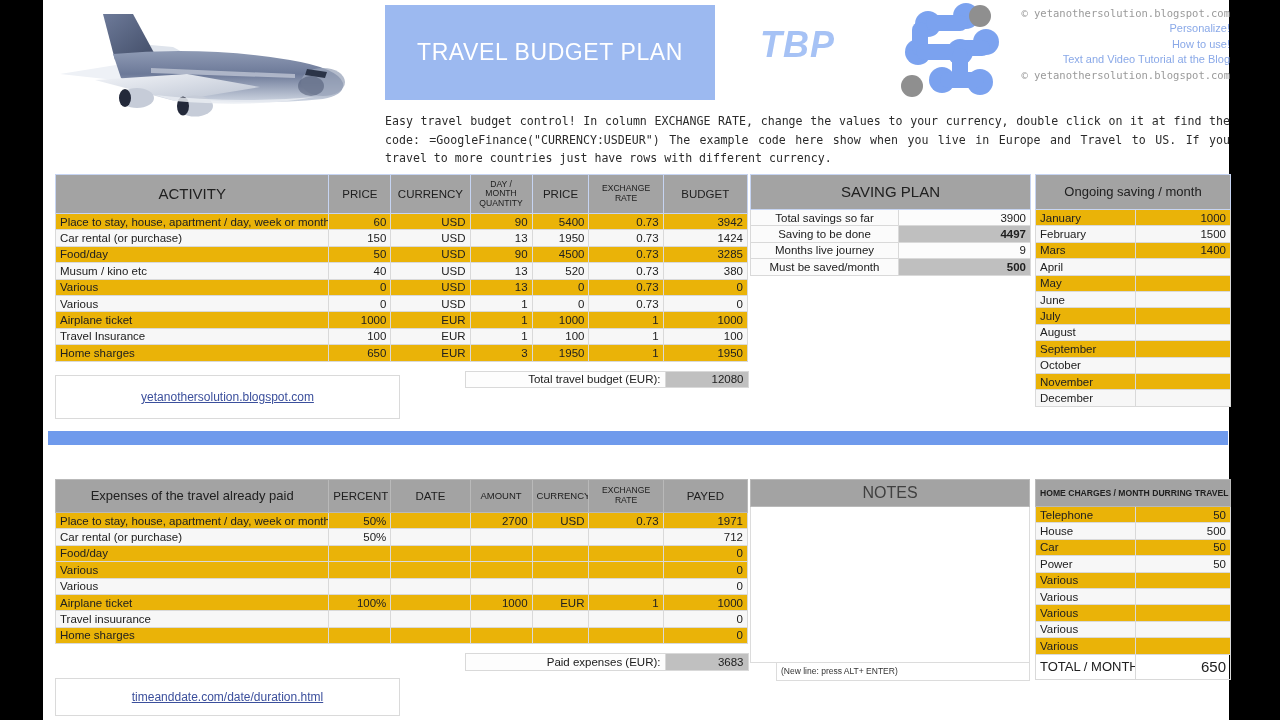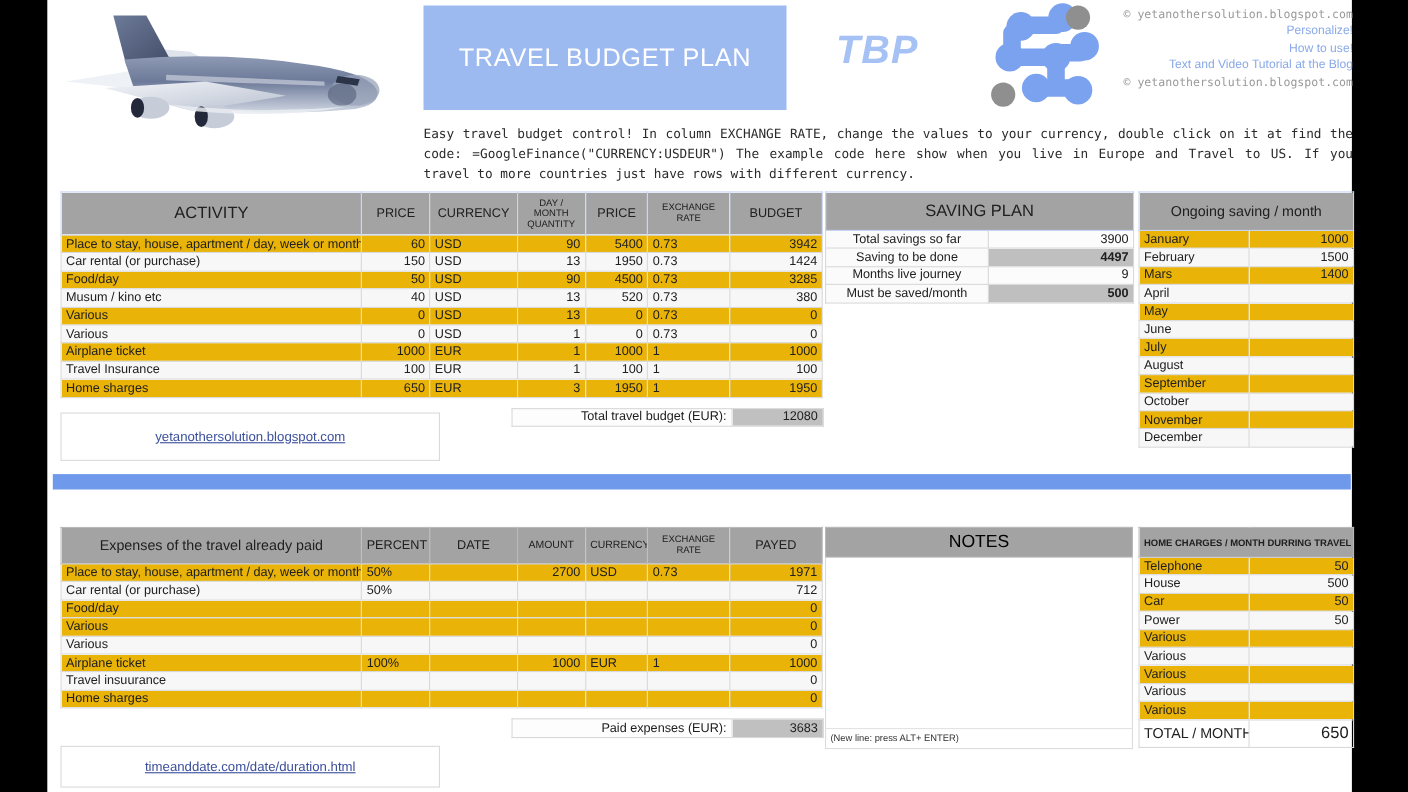--- a/index.html
+++ b/index.html
@@ -59,21 +59,21 @@
   }
   .hdrcell{
     text-align:center;font-size:11px;line-height:12px;color:#fff;
     border-color:#c6d4f2 !important;
   }
   .hdrcell.g{border-color:#b9b9b9 !important;}
   .hdrcell.big{font-size:15px;}
   .hdrcell.tiny{font-size:8.6px;line-height:9.6px;}
 
   .r{text-align:right;}
-  .c{text-align:left;}
+  .c{text-align:right;}
   .l{text-align:left;}
   .zebra0{background:#eab308;}
   .zebra1{background:#f7f7f7;}
 
   .totbar td{height:22px;font-size:12.5px;}
   .totlabel{text-align:right;color:#333;background:#fdfdfd;}
   .totval{text-align:right;font-weight:bold;background:#c0c0c0;color:#111;}
 
   .linkbox{
     border:1px solid #dadada;background:#fff;display:flex;align-items:center;
@@ -93,28 +93,28 @@
     position:absolute;left:5px;top:431px;width:1180px;height:14px;background:#6f9aec;
   }
 
   .tbl-expenses{position:absolute;left:12px;top:479px;width:693px;}
   .panel-notes{position:absolute;left:707px;top:479px;width:280px;}
   .panel-home{position:absolute;left:992px;top:479px;width:195px;}
   .link2{position:absolute;left:12px;top:678px;width:343px;height:36px;}
 
   .notes-head{
     height:26px;display:flex;align-items:center;justify-content:center;
-    font-size:16px;color:#000000;border:1px solid #b9b9b9;
+    font-size:16px;color:#404040;border:1px solid #b9b9b9;
   }
   .notes-body{
     border:1px solid #dcdcdc;border-top:none;height:155px;background:#fff;
   }
   .notes-foot{
     border:1px solid #dcdcdc;border-top:none;height:17px;background:#fff;
-    font-size:8.5px;color:#333;padding-left:4px;line-height:17px;
+    font-size:8.5px;color:#333;padding-left:4px;line-height:17px;margin-left:26px;
   }
 
   .sp-row td{height:28px;font-size:13px;}
   .sp-label{text-align:center;color:#1a1a1a;background:#fbfbfb;}
   .sp-val{text-align:right;padding-right:8px;}
   .sp-val.plain{background:#fcfcfc;}
   .sp-val.hi{background:#bfbfbf;font-weight:bold;}
 </style>
 </head>
 <body>

